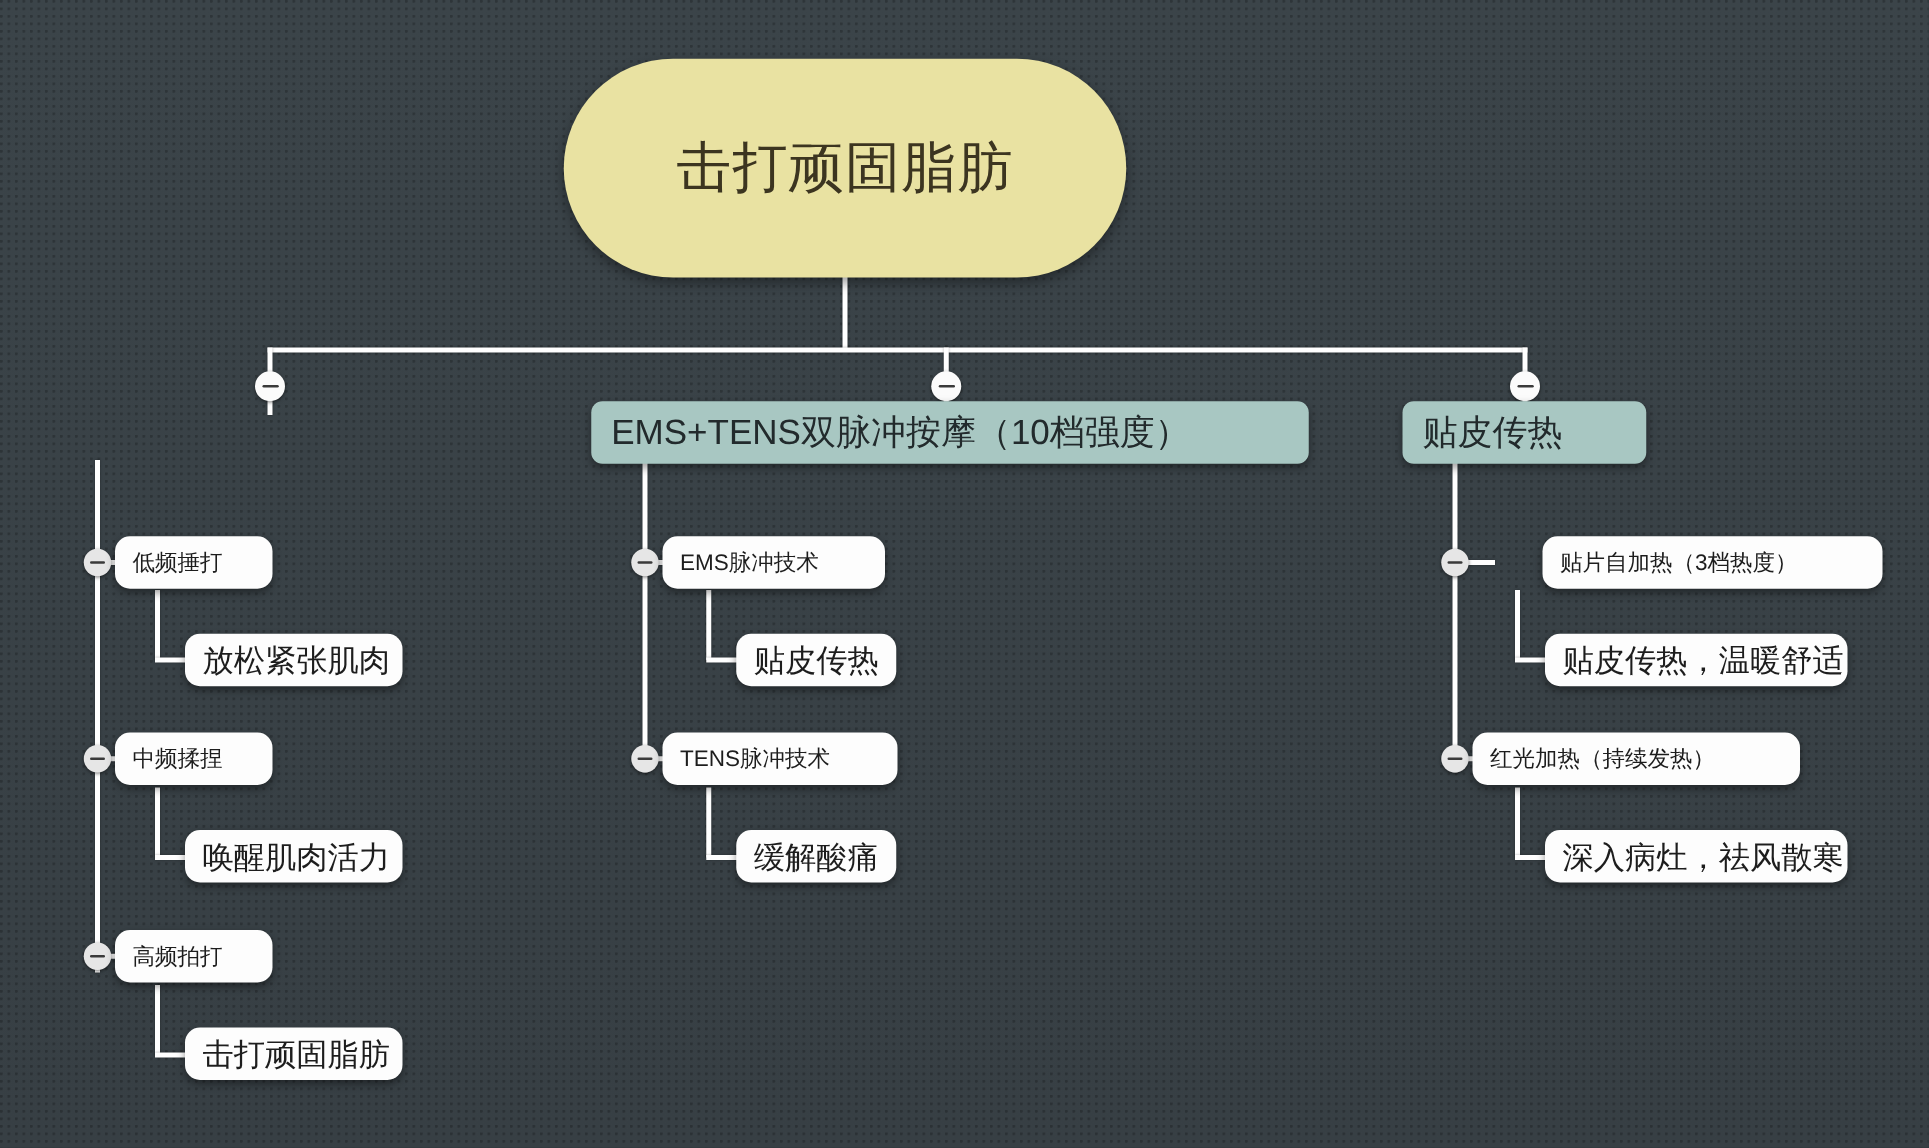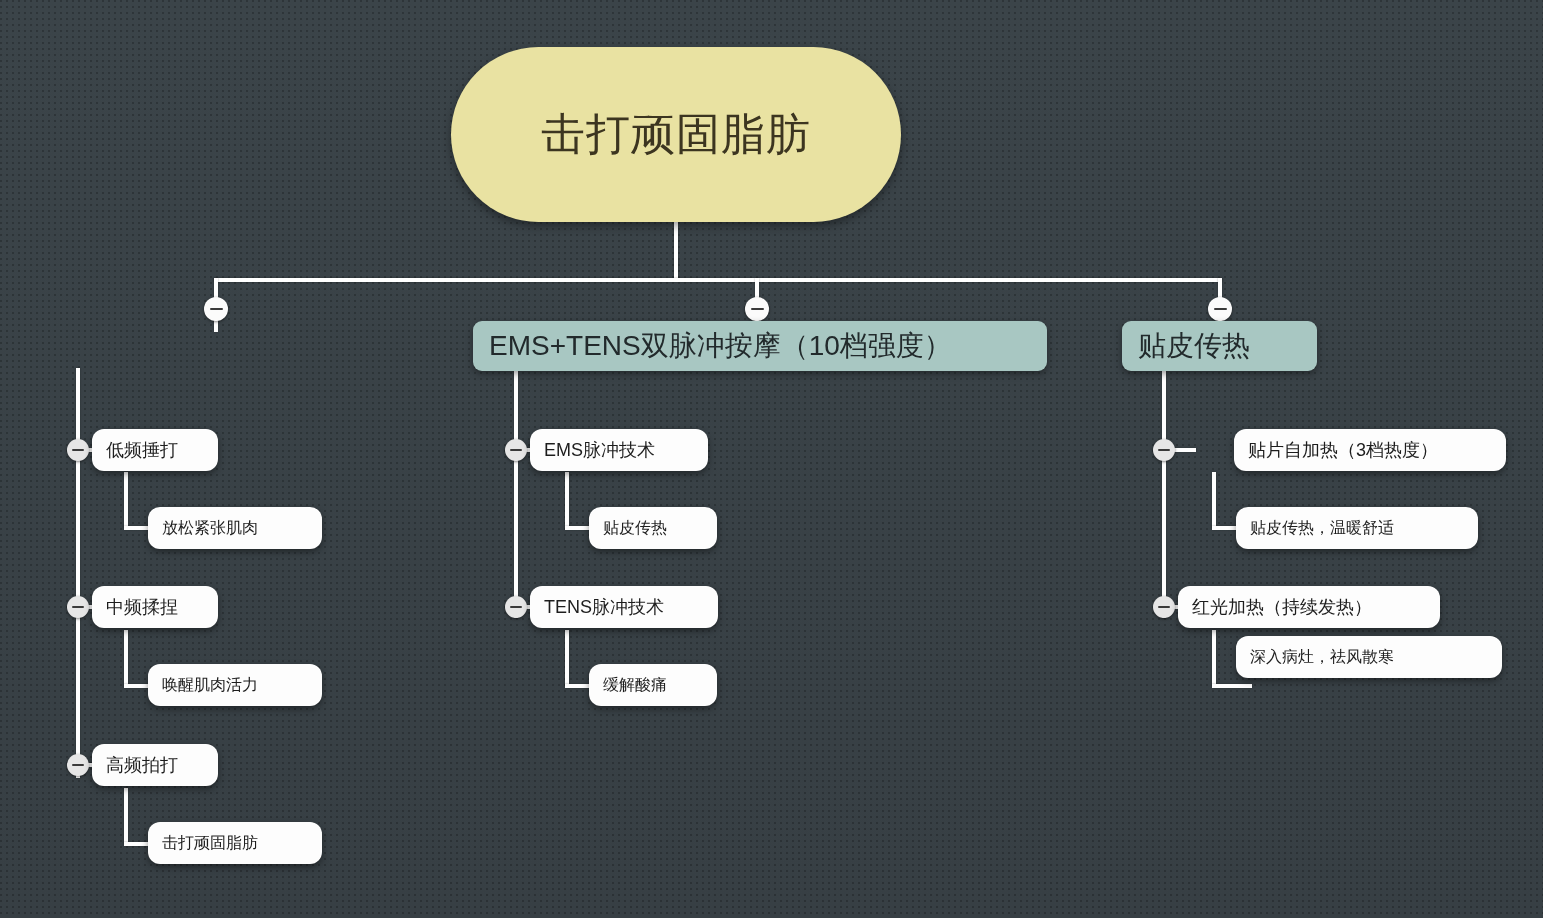--- a/index.html
+++ b/index.html
@@ -86,21 +86,21 @@
     color: #1d1d1d;
     font-size: 18px;
     padding: 0 14px;
     box-shadow: 0 3px 7px rgba(0,0,0,0.42);
   }
 
   .node-l4 {
     background: #fdfdfd;
     border-radius: 12px;
     color: #1d1d1d;
-    font-size: 16px;
+    font-size: 25px;
     padding: 12px 14px;
     box-shadow: 0 3px 7px rgba(0,0,0,0.42);
   }
 </style>
 </head>
 <body>
 
 <div id="canvas">
 
   <div class="conn v" style="left:674px; top:220px; height:60px;"></div>
@@ -194,15 +194,15 @@
   <div class="node node-l3" style="left:530px; top:429px; width:178px; height:42px;">EMS脉冲技术</div>
   <div class="node node-l4" style="left:589px; top:507px; width:128px; height:42px;">贴皮传热</div>
 
   <div class="node node-l3" style="left:530px; top:586px; width:188px; height:42px;">TENS脉冲技术</div>
   <div class="node node-l4" style="left:589px; top:664px; width:128px; height:42px;">缓解酸痛</div>
 
   <div class="node node-l3" style="left:1234px; top:429px; width:272px; height:42px;">贴片自加热（3档热度）</div>
   <div class="node node-l4" style="left:1236px; top:507px; width:242px; height:42px;">贴皮传热，温暖舒适</div>
 
   <div class="node node-l3" style="left:1178px; top:586px; width:262px; height:42px;">红光加热（持续发热）</div>
-  <div class="node node-l4" style="left:1236px; top:636px; width:266px; height:42px;">深入病灶，祛风散寒</div>
+  <div class="node node-l4" style="left:1236px; top:664px; width:242px; height:42px;">深入病灶，祛风散寒</div>
 
 </div>
 
 </body></html>

